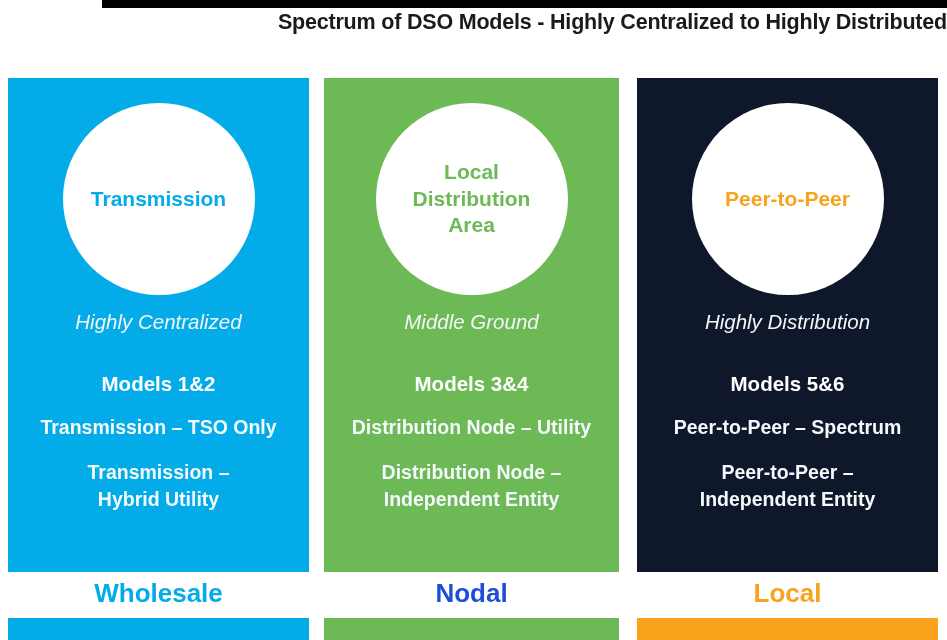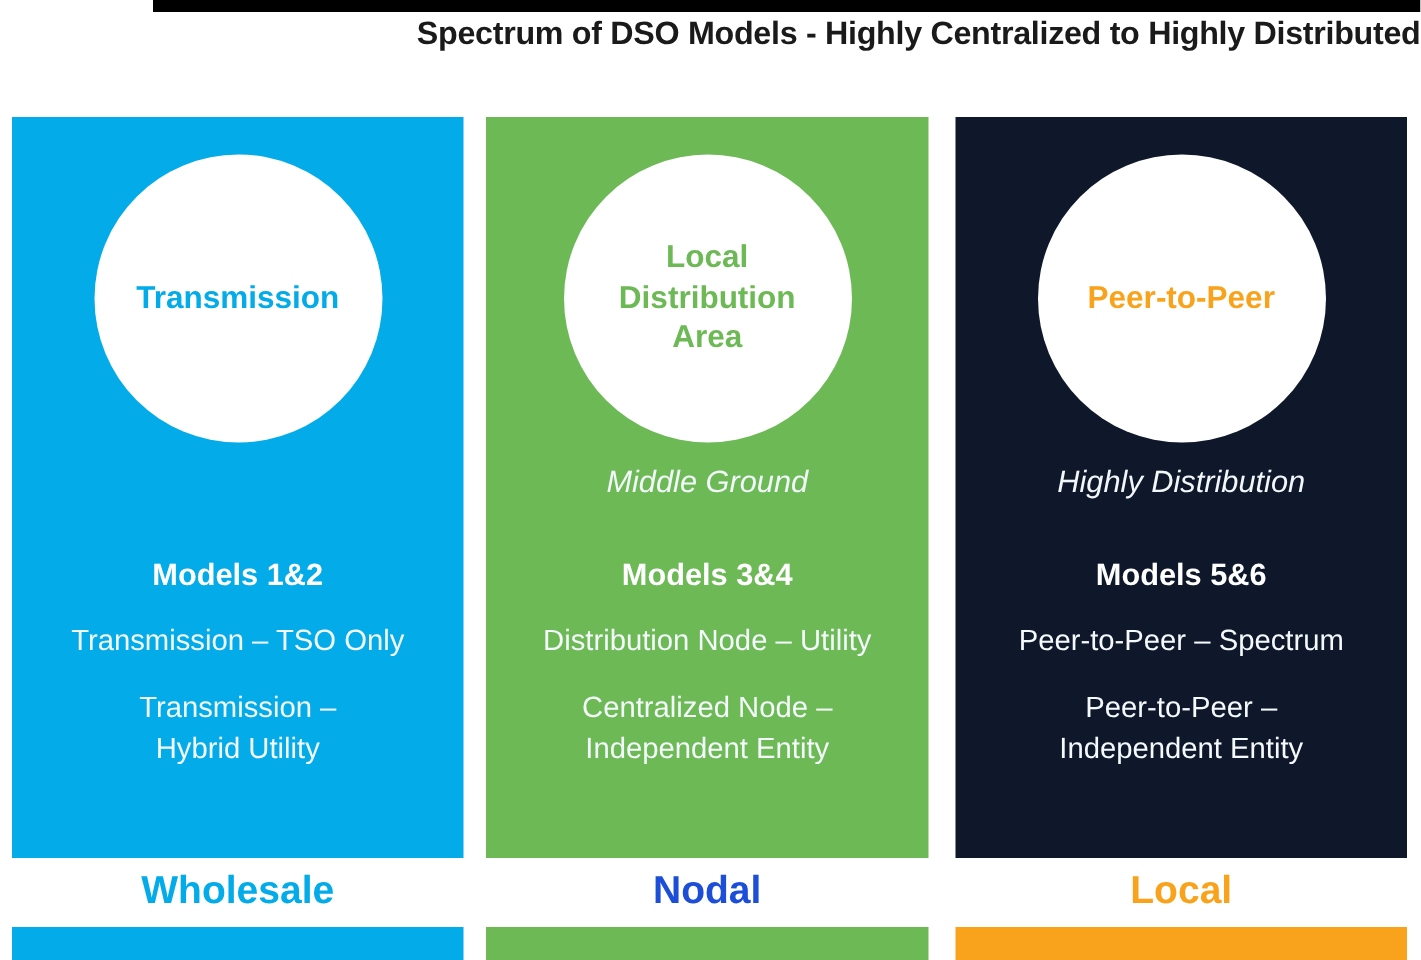--- a/index.html
+++ b/index.html
@@ -119,21 +119,21 @@
   .items {
     position: absolute;
     top: 336px;
     left: 0;
     width: 100%;
   }
   .item {
     text-align: center;
     font-size: 19.5px;
     color: #f4f9fc;
-    font-weight: 400;
+    font-weight: 700;
     line-height: 1.42;
     margin-bottom: 17px;
     padding: 0 0;
   }
 
   
   .caption {
     position: absolute;
     top: 500px;
     left: 0;
@@ -159,20 +159,21 @@
 
 <div id="title">Spectrum of DSO Models - Highly Centralized to Highly Distributed</div>
 
 <div id="columns">
 
   <div class="column col-0">
     <div class="panel" style="background:#03ABE9">
       <div class="circle">
         <div class="circle-label" style="color:#03ABE9">Transmission</div>
       </div>
+      <div class="subtitle">Highly Centralized</div>
       <div class="models">Models 1&amp;2</div>
       <div class="items">
         <div class="item">Transmission – TSO Only</div>
         <div class="item">
           <span>Transmission –</span><br>
           <span>Hybrid Utility</span>
         </div>
       </div>
     </div>
     <div class="caption" style="color:#03ABE9">Wholesale</div>
@@ -186,21 +187,21 @@
           <span>Local</span><br>
           <span>Distribution</span><br>
           <span>Area</span>
         </div>
       </div>
       <div class="subtitle">Middle Ground</div>
       <div class="models">Models 3&amp;4</div>
       <div class="items">
         <div class="item">Distribution Node – Utility</div>
         <div class="item">
-          <span>Centralized Node –</span><br>
+          <span>Distribution Node –</span><br>
           <span>Independent Entity</span>
         </div>
       </div>
     </div>
     <div class="caption" style="color:#1d4ed8">Nodal</div>
     <div class="foot-bar" style="background:#6CB955"></div>
   </div>
 
   <div class="column col-2">
     <div class="panel" style="background:#0f172a">

